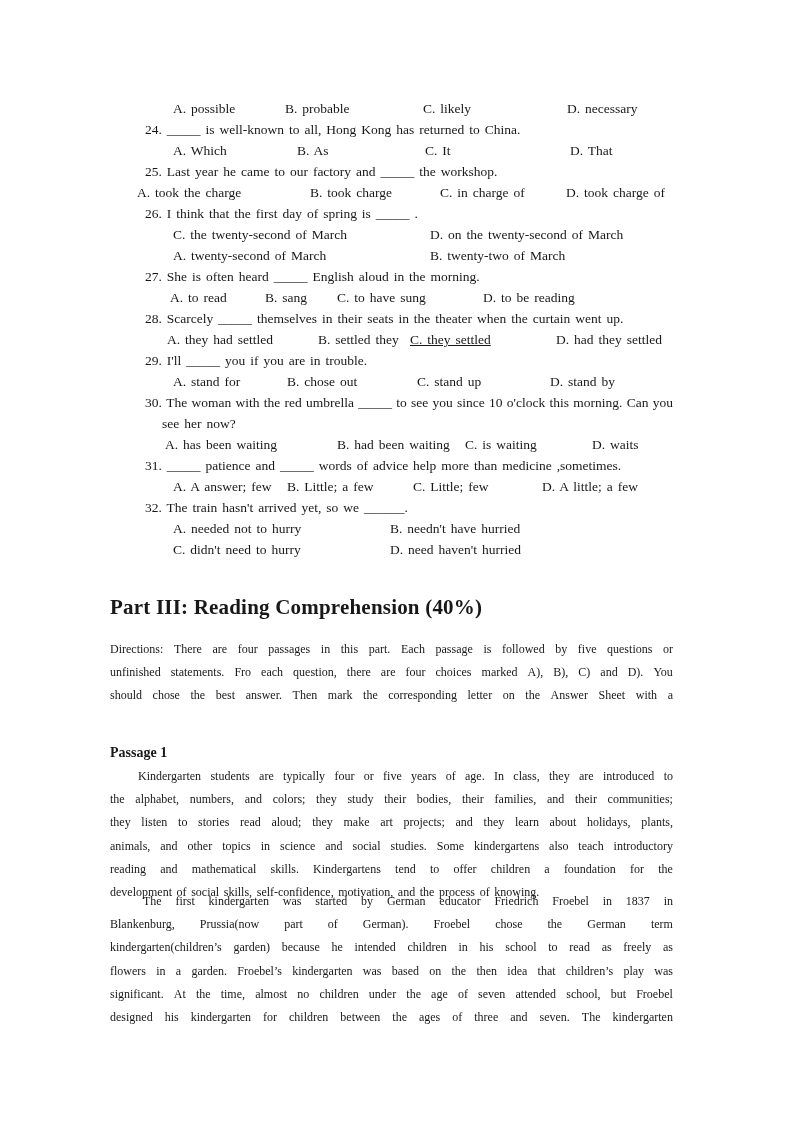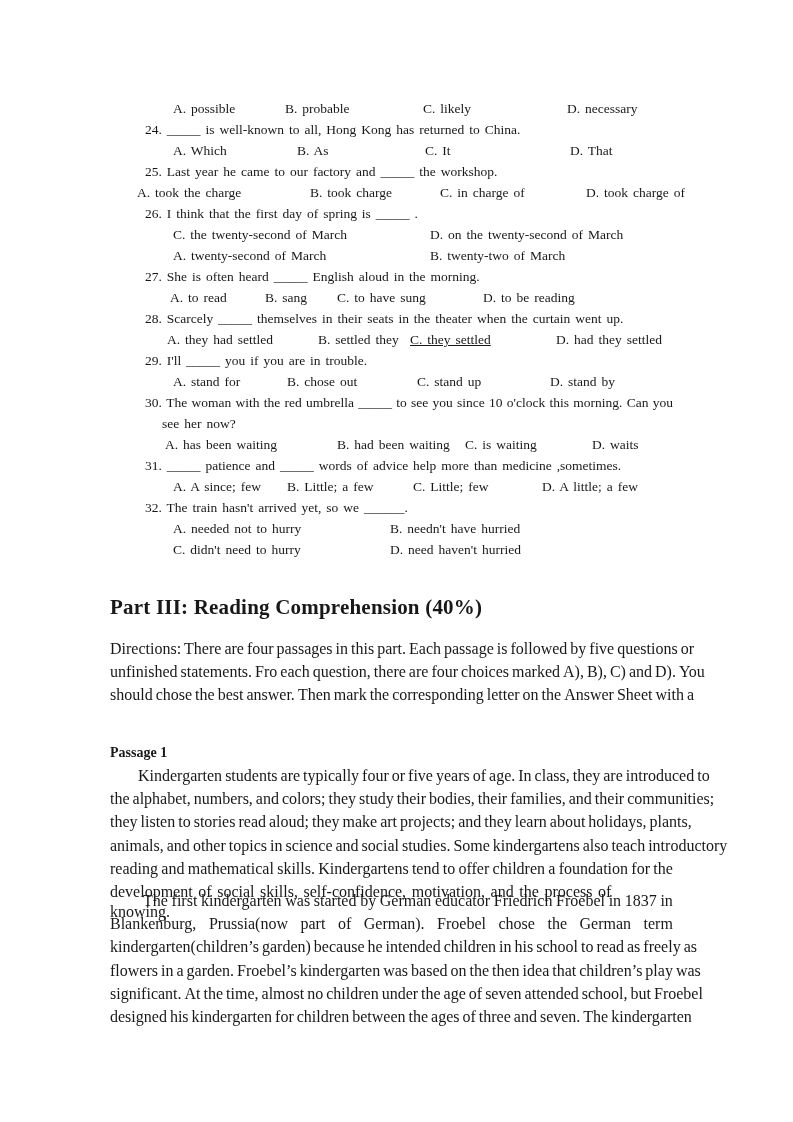--- a/index.html
+++ b/index.html
@@ -22,21 +22,21 @@
   .part-heading{
     position:absolute;left:110px;top:595px;
     font-size:21px;font-weight:bold;line-height:24px;
     letter-spacing:0.2px;white-space:nowrap;
   }
   
   .pblock{position:absolute;left:110px;width:563px;}
   .directions{top:639px;}
   .para1{top:766px;}
   .para2{top:891px;}
-  .pline{height:23.2px;font-size:16px;line-height:20px;word-spacing:1.6px;}
+  .pline{height:23.2px;font-size:12px;line-height:20px;word-spacing:1.6px;}
   .passage-heading{
     position:absolute;left:110px;top:744px;
     font-size:14px;font-weight:bold;line-height:18px;
   }
   
   .stretch{display:flex;justify-content:space-between;align-items:baseline;word-spacing:0;}
   .stretch .w{white-space:pre;flex:0 0 auto;}
   .stretch .w + .w{margin-left:3px;}
 </style>
 </head>
@@ -55,21 +55,21 @@
         <span class="opt" style="left: 63px;">A. Which</span>
         <span class="opt" style="left: 175px; margin-left: 12px;">B. As</span>
         <span class="opt" style="left: 315px;">C. It</span>
         <span class="opt" style="left: 460px;">D. That</span>
       </div>
       <div class="row q">25. Last year he came to our factory and _____ the workshop.</div>
       <div class="row opts">
         <span class="opt" style="left: 27px;">A. took the charge</span>
         <span class="opt" style="left: 200px;">B. took charge</span>
         <span class="opt" style="left: 330px;">C. in charge of</span>
-        <span class="opt" style="left: 476px;">D. took charge of</span>
+        <span class="opt" style="left: 456px;">D. took charge of</span>
       </div>
       <div class="row q">26. I think that the first day of spring is _____ .</div>
       <div class="row opts">
         <span class="opt" style="left: 63px;">C. the twenty-second of March</span>
         <span class="opt" style="left: 320px;">D. on the twenty-second of March</span>
       </div>
       <div class="row opts">
         <span class="opt" style="left: 63px;">A. twenty-second of March</span>
         <span class="opt" style="left: 320px;">B. twenty-two of March</span>
       </div>
@@ -116,21 +116,21 @@
       </div>
       <div class="row cont">see her now?</div>
       <div class="row opts">
         <span class="opt" style="left: 55px;">A. has been waiting</span>
         <span class="opt" style="left: 227px;">B. had been waiting</span>
         <span class="opt" style="left: 355px;">C. is waiting</span>
         <span class="opt" style="left: 482px;">D. waits</span>
       </div>
       <div class="row q">31. _____ patience and _____ words of advice help more than medicine ,sometimes.</div>
       <div class="row opts">
-        <span class="opt" style="left: 63px;">A. A since; few</span>
+        <span class="opt" style="left: 63px;">A. A answer; few</span>
         <span class="opt" style="left: 177px;">B. Little; a few</span>
         <span class="opt" style="left: 303px;">C. Little; few</span>
         <span class="opt" style="left: 432px;">D. A little; a few</span>
       </div>
       <div class="row q">32. The train hasn't arrived yet, so we ______.</div>
       <div class="row opts">
         <span class="opt" style="left: 63px;">A. needed not to hurry</span>
         <span class="opt" style="left: 280px;">B. needn't have hurried</span>
       </div>
       <div class="row opts">

